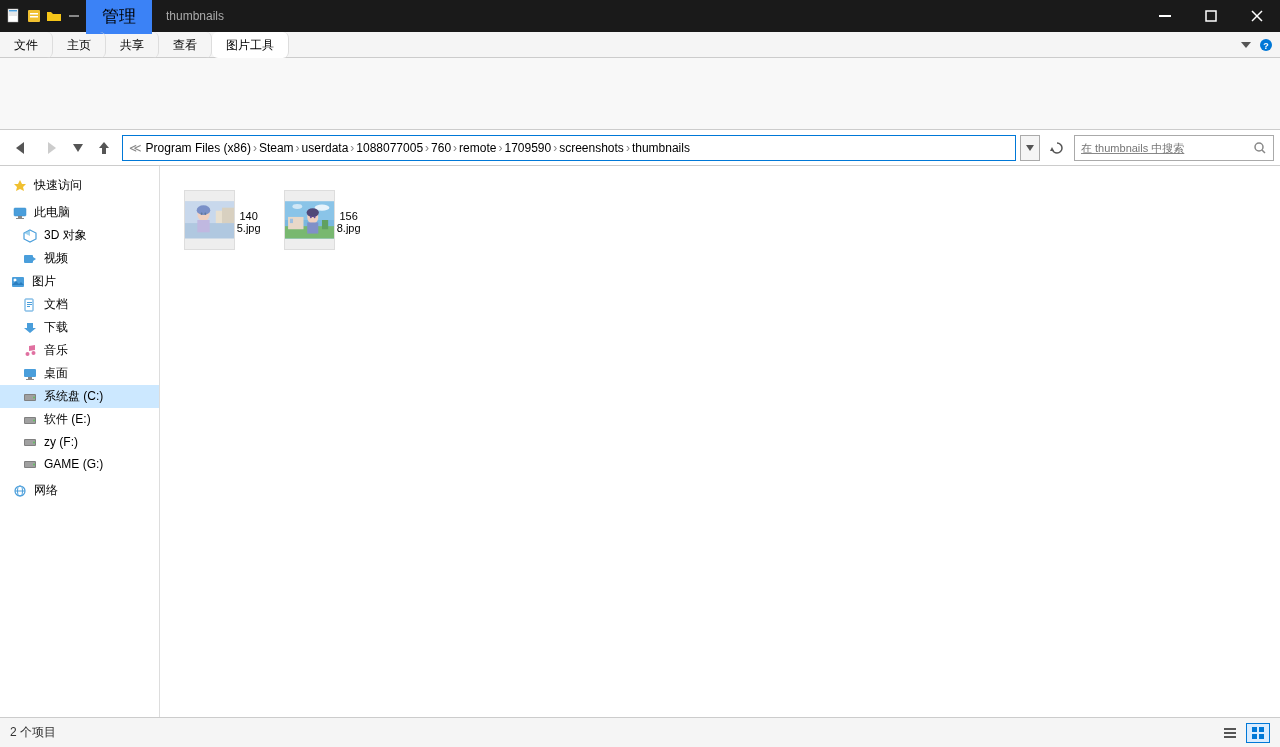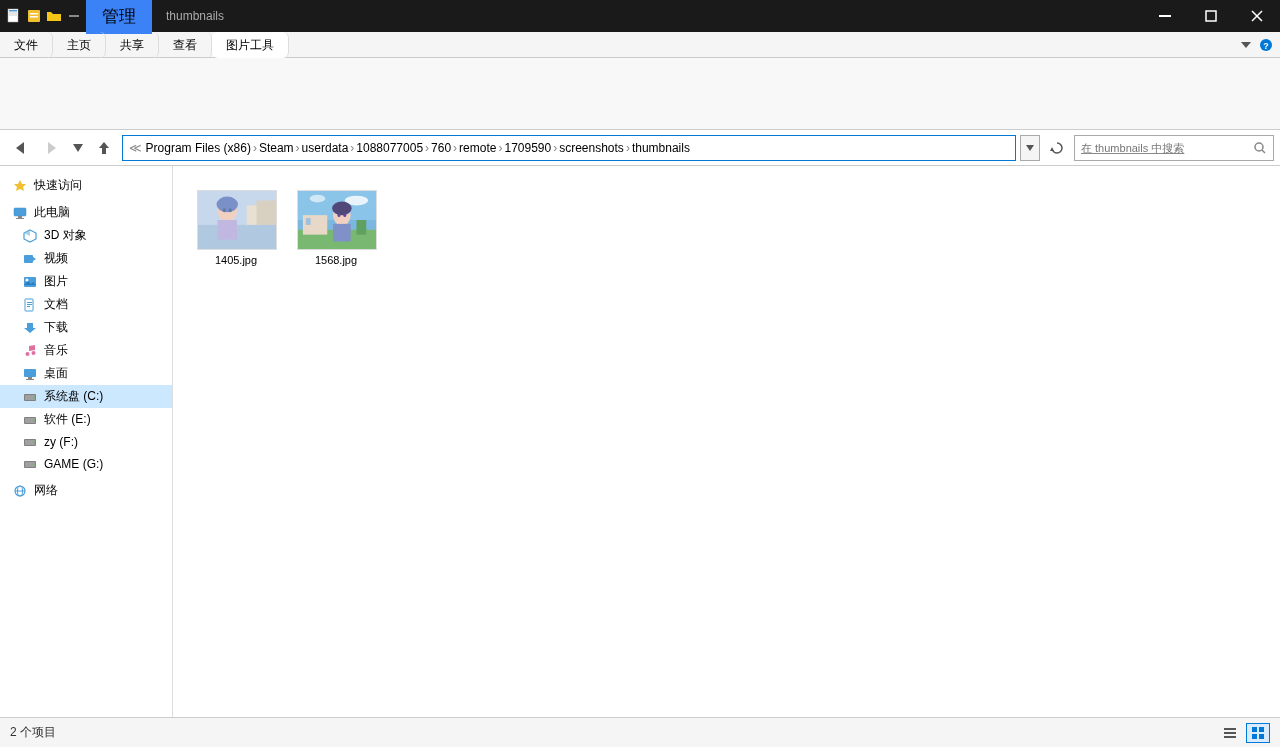--- a/index.html
+++ b/index.html
@@ -174,21 +174,21 @@
 
     
     .main-layout {
       display: flex;
       height: calc(747px - 32px - 26px - 72px - 36px - 30px);
       background: #fff;
     }
 
     
     .sidebar {
-      width: 173px;
+      width: 160px;
       background: #fff;
       border-right: 1px solid #ddd;
       overflow-y: auto;
       padding: 6px 0;
     }
     .sidebar-section {
       padding: 2px 0;
     }
     .sidebar-item {
       display: flex;
@@ -218,21 +218,22 @@
       overflow: auto;
     }
     .file-grid {
       display: flex;
       flex-wrap: wrap;
       gap: 10px;
       padding: 8px;
     }
     .file-item {
       display: flex;
-      flex-direction: column;
+      flex-direction: row;
+      align-items: center;
       width: 90px;
       padding: 6px;
       cursor: pointer;
       border-radius: 2px;
     }
     .file-thumbnail {
       width: 80px;
       height: 60px;
       border: 1px solid #ddd;
       overflow: hidden;
@@ -468,21 +469,21 @@
       </div>
       <div class="sidebar-item" style="padding-left:22px;align-items:flex-end;">
         <div class="sidebar-item-icon">
           <svg width="14" height="14" viewBox="0 0 14 14">
             <rect x="1" y="3" width="9" height="8" rx="1" fill="#4a9edb"></rect>
             <polygon points="10,5 13,7 10,9" fill="#4a9edb"></polygon>
           </svg>
         </div>
         <span>视频</span>
       </div>
-      <div class="sidebar-item" style="padding-left:22px;">
+      <div class="sidebar-item" style="padding-left:10px;">
         <div class="sidebar-item-icon">
           <svg width="14" height="14" viewBox="0 0 14 14">
             <rect x="1" y="2" width="12" height="10" rx="1" fill="#4a9edb"></rect>
             <circle cx="4" cy="5" r="1.5" fill="#fff"></circle>
             <polygon points="1,10 5,6 8,9 10,7 13,10" fill="#2a7ec0"></polygon>
           </svg>
         </div>
         <span>图片</span>
       </div>
       <div class="sidebar-item" style="padding-left:22px;">

